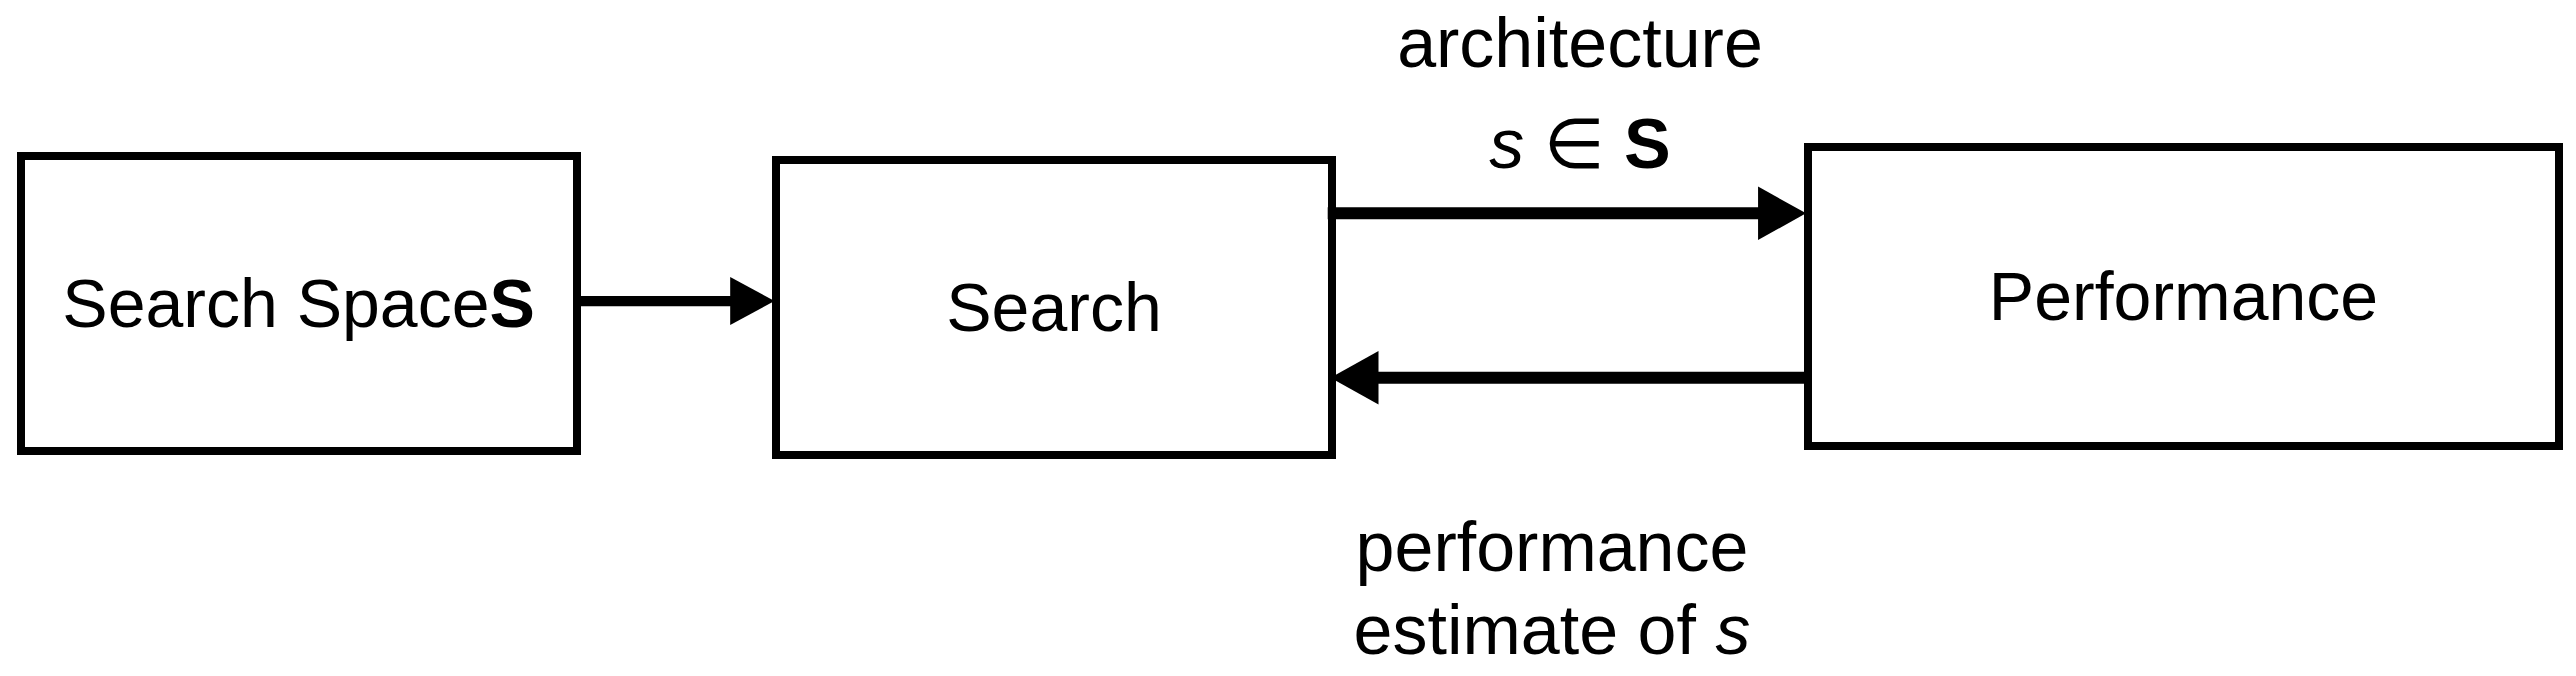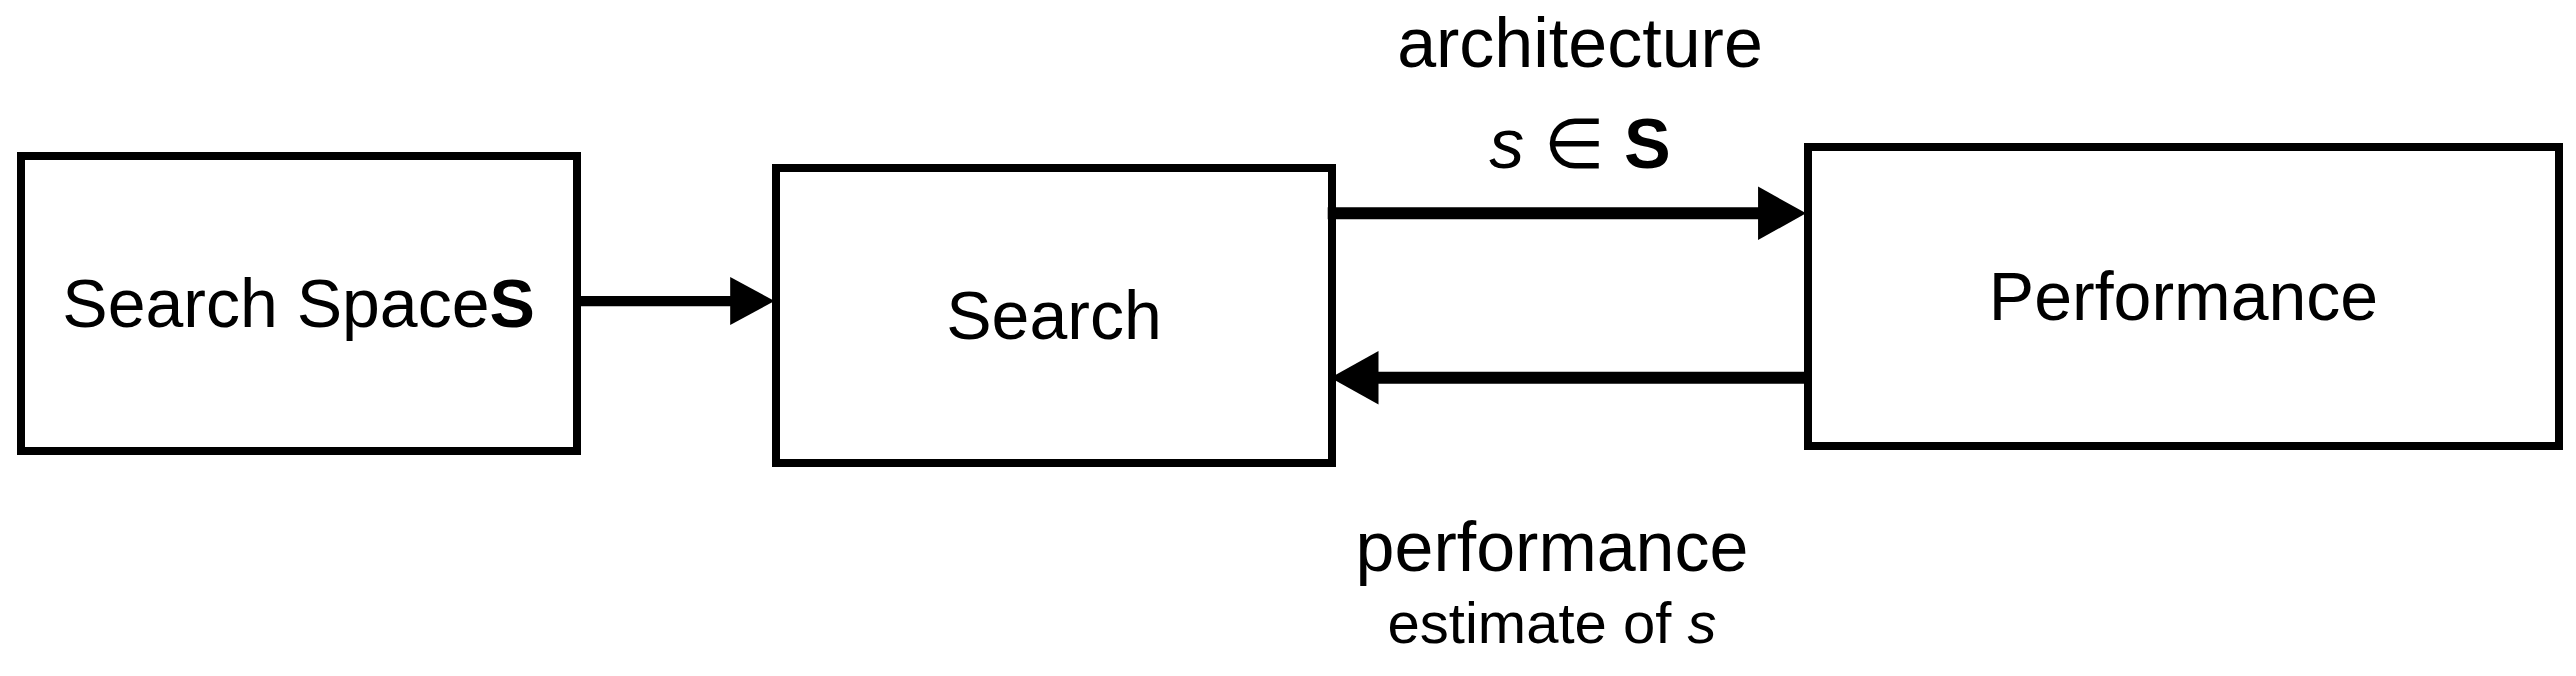--- a/index.html
+++ b/index.html
@@ -29,21 +29,21 @@
     justify-content: center;
     text-align: center;
     line-height: 1.28;
   }
   .box .line {
     display: block;
     white-space: nowrap;
   }
 
   #box-search-space { left: 16.6px;   top: 152px; width: 564px; height: 303px; font-size: 68px; }
-  #box-search-strategy { left: 772px; top: 164px; width: 564px; height: 303px; font-size: 68px; }
+  #box-search-strategy { left: 772px; top: 156px; width: 564px; height: 303px; font-size: 68px; }
   #box-perf-estimation { left: 1804px; top: 143px; width: 759px; height: 307px; font-size: 68px; }
 
   .bold-sym { font-weight: bold; }
   .italic-sym { font-style: italic; }
 
   
   #arrow-layer {
     position: absolute;
     left: 0;
     top: 0;
@@ -55,21 +55,21 @@
   
   .edge-label {
     position: absolute;
     text-align: center;
     white-space: nowrap;
     line-height: 1.18;
   }
   #label-architecture { left: 1229px; top: 1.8px;   width: 702px; font-size: 70px; }
   #label-member       { left: 1229px; top: 103px; width: 702px; font-size: 70px; }
   #label-performance  { left: 1201px; top: 506px; width: 702px; font-size: 70px; }
-  #label-estimate-of  { left: 1201px; top: 589px; width: 702px; font-size: 58px; }
+  #label-estimate-of  { left: 1201px; top: 589px; width: 702px; font-size: 70px; }
 </style>
 </head>
 <body>
 
 <div id="canvas">
 
   <div class="box" id="box-search-space">
     <span class="line">Search Space</span>
     <span class="line bold-sym">S</span>
   </div>

